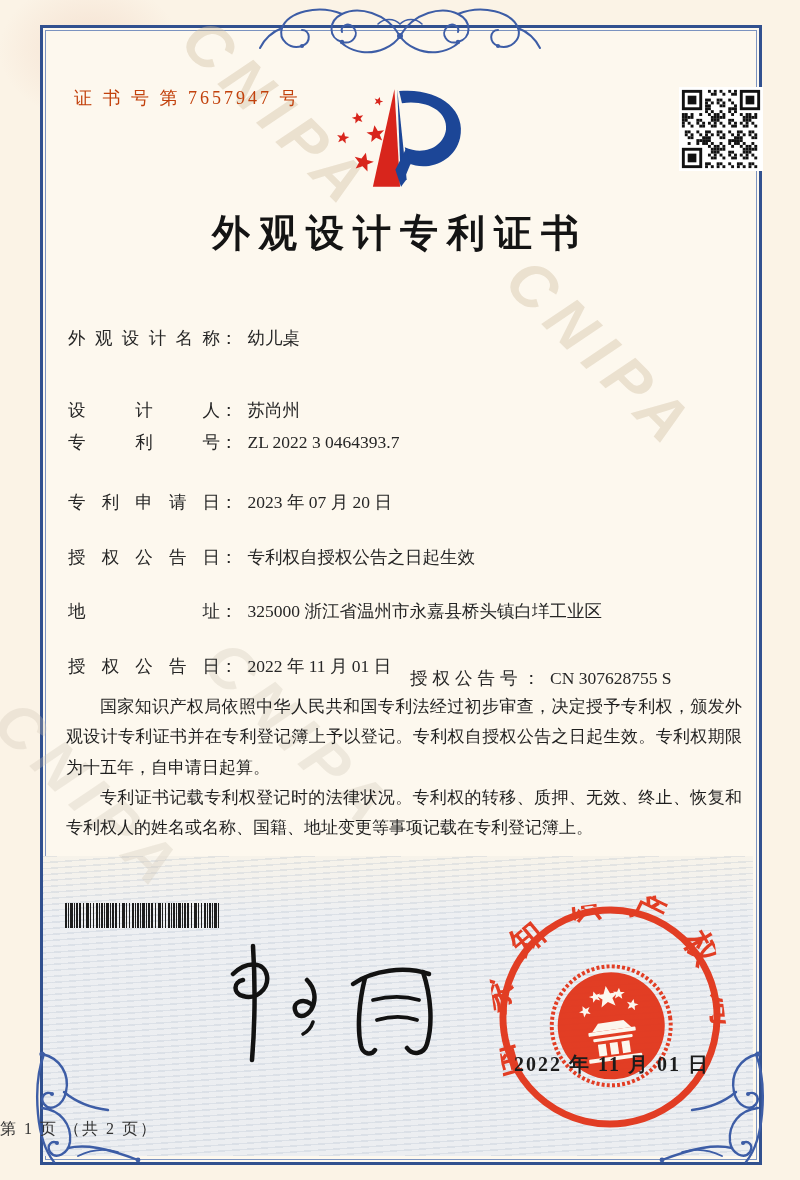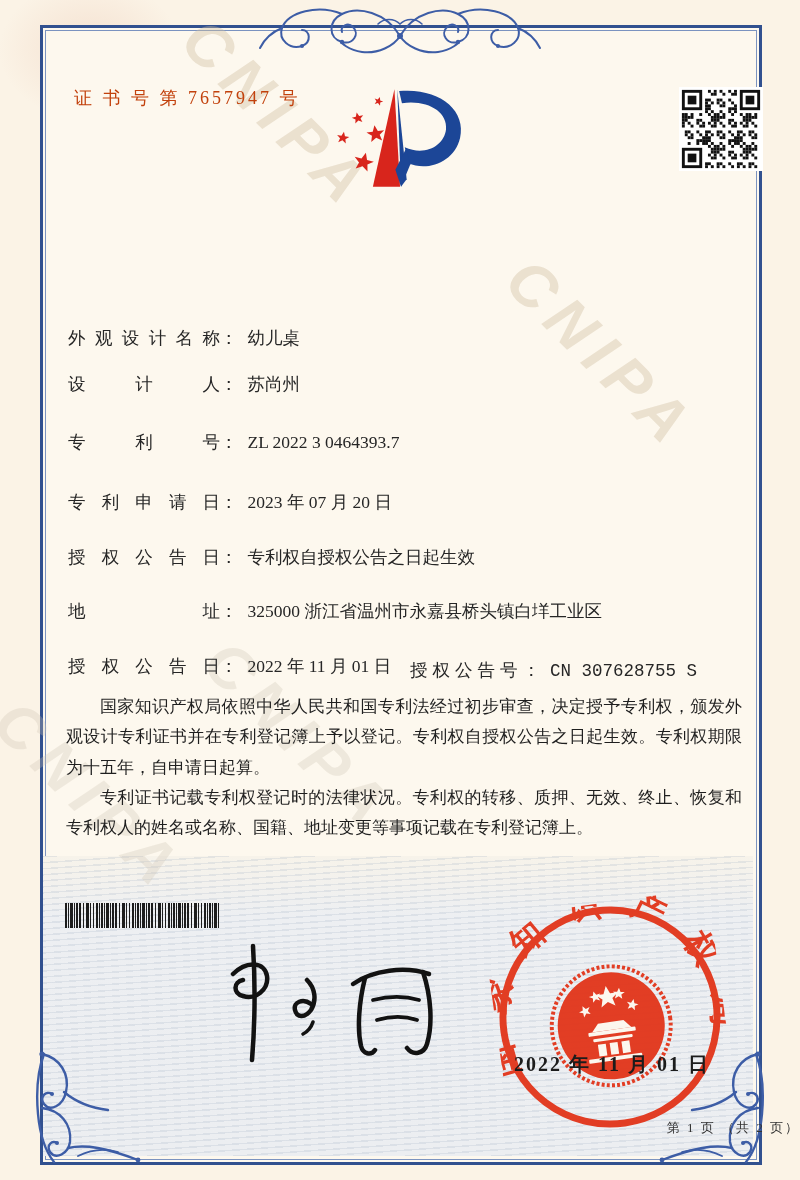--- a/index.html
+++ b/index.html
@@ -46,22 +46,22 @@
   .doc-title{
     position:absolute; left:0; top:208px; width:100%; text-align:center;
     font-size:38px; font-weight:bold; letter-spacing:9px; color:#141414;
   }
   
   .rows{ position:absolute; left:68px; top:326px; width:672px; font-size:17.5px; color:#262626; }
   .row{ position:absolute; left:0; white-space:nowrap; }
   .row .lbl{ display:inline-block; width:152px; text-align:justify; text-align-last:justify; vertical-align:bottom; }
   .row .colon{ margin-right:10px; }
   .row .lbl2{ letter-spacing:5px; }
-  .r0{top:0;} .r1{top:46px;} .r2{top:104px;} .r3{top:164px;} .r4{top:219px;} .r5{top:273px;} .r6{top:328px;}
-  .second{ position:absolute; left:342px; top:4px;font-family:Liberation Mono, monospace; }
+  .r0{top:0;} .r1{top:72px;} .r2{top:104px;} .r3{top:164px;} .r4{top:219px;} .r5{top:273px;} .r6{top:328px;}
+  .second{ position:absolute; left:342px; top:12px; }
   
   .paras{
     position:absolute; left:66px; top:692px; width:676px;
     font-size:17px; line-height:1.78; text-align:justify; color:#1f1f1f;
   }
   .paras p{ margin:0; text-indent:2em; }
   
   .barcode{ position:absolute; left:65px; top:903px; height:25px; display:flex; align-items:stretch; }
   .barcode .b{ background:#1d1d1d; }
   .barcode .g{ background:transparent; }
@@ -69,21 +69,21 @@
   .signer{ position:absolute; left:68px; top:982px; font-family:"Liberation Sans","DejaVu Sans",sans-serif;
            font-weight:bold; font-size:19px; color:#222; letter-spacing:4px; line-height:2.1; }
   .signature{ position:absolute; left:195px; top:938px; width:250px; height:130px; }
   
   .seal{ position:absolute; left:496px; top:903px; width:228px; height:228px; transform:rotate(-8deg); opacity:.94; }
   .seal-date{
     position:absolute; left:514px; top:1051px; font-size:20px; font-weight:bold;
     color:#1c1c1c; letter-spacing:2px; white-space:nowrap;
   }
   
-  .footer{ position:absolute; left:0; top:1119px; width:100%; text-align:right; font-size:13px; letter-spacing:2px; color:#333; }
+  .footer{ position:absolute; left:0; top:1119px; width:100%; text-align:left; font-size:16px; letter-spacing:2px; color:#333; }
   
   .orn-top{ position:absolute; left:258px; top:2px; width:284px; height:58px; }
   .orn-bl{ position:absolute; left:34px; top:1048px; width:110px; height:118px; }
   .orn-br{ position:absolute; right:34px; top:1048px; width:110px; height:118px; transform:scaleX(-1); }
 </style>
 </head>
 <body>
 
 <div class="page">
 
@@ -392,20 +392,21 @@
       <rect x="2" y="2" width="5" height="5" fill="#fff"></rect>
       <rect x="3" y="3" width="3" height="3" fill="#111"></rect>
       <rect x="21" y="1" width="7" height="7" fill="#111"></rect>
       <rect x="22" y="2" width="5" height="5" fill="#fff"></rect>
       <rect x="23" y="3" width="3" height="3" fill="#111"></rect>
       <rect x="1" y="21" width="7" height="7" fill="#111"></rect>
       <rect x="2" y="22" width="5" height="5" fill="#fff"></rect>
       <rect x="3" y="23" width="3" height="3" fill="#111"></rect>
     </svg>
 
+  <div class="doc-title">外观设计专利证书</div>
 
   <div class="rows">
     <div class="row r0">
       <span class="lbl">外观设计名称</span><span class="colon">：</span><span>幼儿桌</span>
     </div>
     <div class="row r1">
       <span class="lbl">设计人</span><span class="colon">：</span><span>苏尚州</span>
     </div>
     <div class="row r2">
       <span class="lbl">专利号</span><span class="colon">：</span><span>ZL 2022 3 0464393.7</span>

